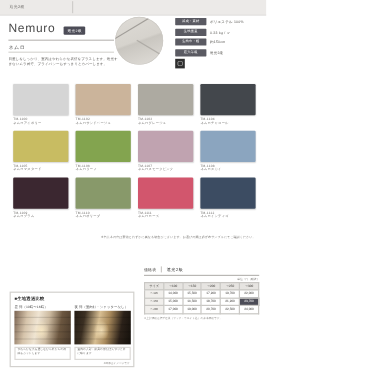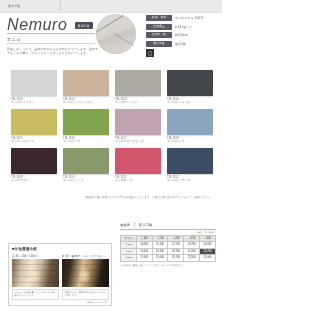--- a/index.html
+++ b/index.html
@@ -14,21 +14,21 @@
   .topbar{height:12px;background:#eceae8;position:relative;border-bottom:1px solid #e3e1df;}
   .topbar-label{
     position:absolute;left:8px;top:3px;font-size:3.2px;letter-spacing:.3px;
     color:#6d6b68;line-height:6px;
   }
   .topbar-div{position:absolute;left:60px;top:1px;width:1px;height:10px;background:#cfcdca;}
 
   
   .header{position:relative;height:47px;padding:5px 6px 0 7px;box-sizing:border-box;}
   .brand-row{display:flex;align-items:flex-start;}
-  .brand{font-size:16px;letter-spacing:.6px;color:#4a4a4a;line-height:13px;font-weight:400;font-style:italic;}
+  .brand{font-size:10px;letter-spacing:.6px;color:#4a4a4a;line-height:13px;font-weight:400;}
   .tag{
     margin-left:7px;margin-top:4px;background:#4c4c57;color:#fff;
     font-size:3px;letter-spacing:.4px;padding:1.5px 3px;border-radius:1px;line-height:4px;
   }
   .brand-underline{width:88px;height:1px;background:#bdbbb8;margin-top:2px;}
   .brand-jp{font-size:4.2px;color:#4a4a4a;margin-top:2.5px;letter-spacing:.4px;}
   .brand-jp-rule{width:88px;height:1px;background:#d8d6d3;margin-top:1.5px;}
   .desc{font-size:2.9px;line-height:4.2px;color:#63615e;margin-top:2.5px;width:92px;letter-spacing:.1px;}
 
   

